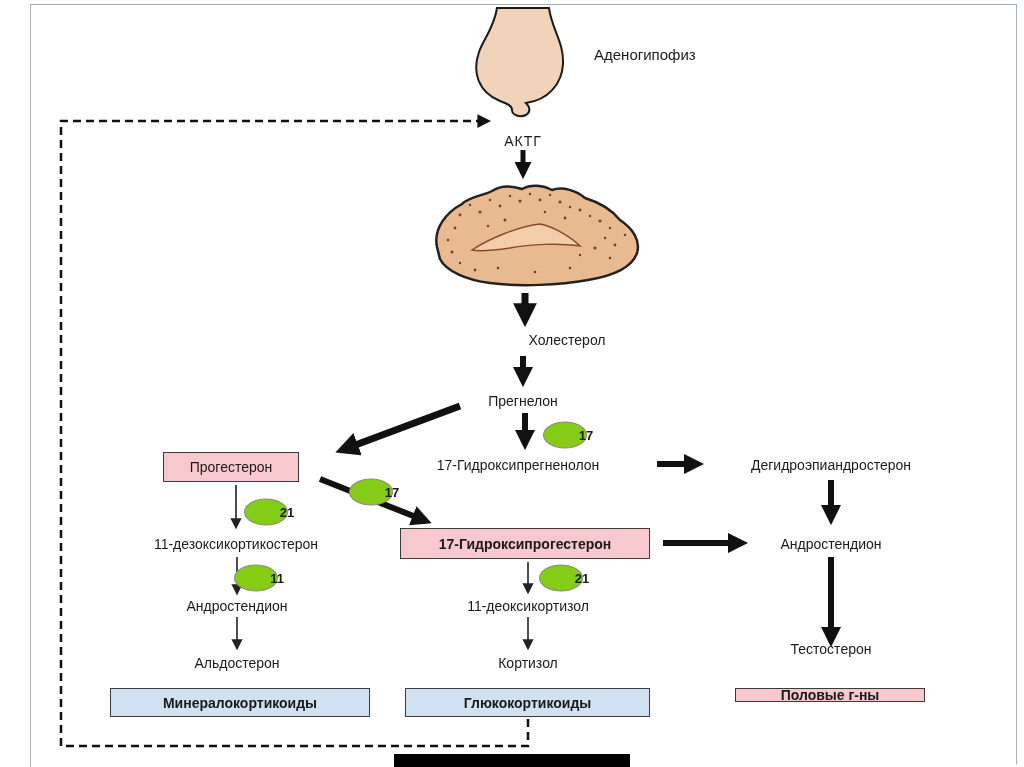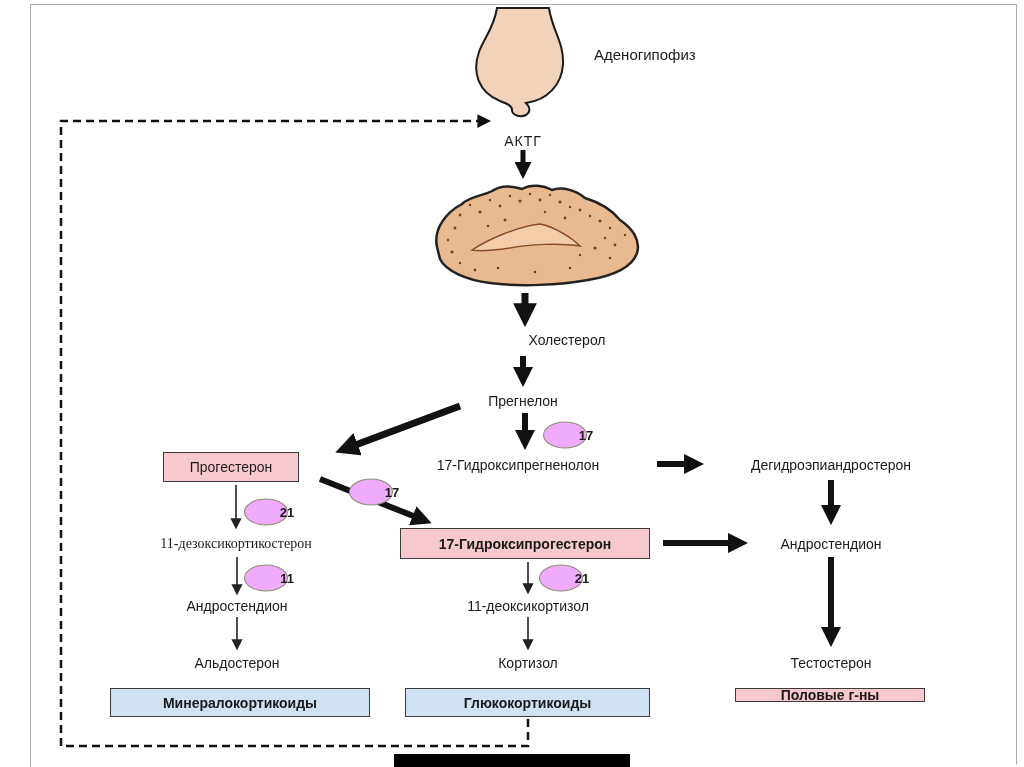--- a/index.html
+++ b/index.html
@@ -24,21 +24,21 @@
   .box {
     position:absolute; display:flex; align-items:center; justify-content:center;
     border:1.6px solid #3c3c3c; font-size:14px; white-space:nowrap;
     box-sizing:border-box;
   }
   .box.pink { background:#f7c9ce; }
   .box.blue { background:#d0e2f2; }
   .box.bold { font-weight:bold; }
   .enz {
     position:absolute; width:27px; height:27px; border-radius:50%;
-    background:#f0abfc; border:1.5px solid #8e8e76;
+    background:#84cc16; border:1.5px solid #8e8e76;
     display:flex; align-items:center; justify-content:center;
     font-weight:bold; font-size:13px; transform:translate(-50%,-50%);
     box-sizing:border-box;
     padding-left:42px;
   }
   #blackbar {
     position:absolute; left:394px; top:754px; width:236px; height:13px; background:#000;
   }
 </style>
 </head>
@@ -133,35 +133,35 @@
 
     <path d="M 528 719 L 528 746 L 61 746 L 61 121 L 487 121" fill="none" stroke="#111" stroke-width="2.5" stroke-dasharray="8 5" marker-end="url(#mMed)"></path>
   </svg>
 
   <div class="lbl left med" style="left:594px; top:46px;">Аденогипофиз</div>
   <div class="lbl" style="left:523px; top:133px; letter-spacing:1px;">АКТГ</div>
   <div class="lbl" style="left:523px; top:332px;margin-left:44px;">Холестерол</div>
   <div class="lbl" style="left:523px; top:393px;">Прегнелон</div>
   <div class="lbl" style="left:518px; top:457px;">17-Гидроксипрегненолон</div>
   <div class="lbl" style="left:831px; top:457px;">Дегидроэпиандростерон</div>
-  <div class="lbl" style="left:236px; top:536px;font-family:Liberation Serif, serif;">11-дезоксикортикостерон</div>
+  <div class="lbl" style="left:236px; top:536px;">11-дезоксикортикостерон</div>
   <div class="lbl" style="left:831px; top:536px;">Андростендион</div>
   <div class="lbl" style="left:237px; top:598px;">Андростендион</div>
   <div class="lbl" style="left:528px; top:598px;">11-деоксикортизол</div>
   <div class="lbl" style="left:237px; top:655px;">Альдостерон</div>
   <div class="lbl" style="left:528px; top:655px;">Кортизол</div>
-  <div class="lbl" style="left:831px; top:655px;">Тестостерон</div>
+  <div class="lbl" style="left:831px; top:641px;">Тестостерон</div>
 
   <div class="box pink" style="left:163px; top:452px; width:136px; height:30px;">Прогестерон</div>
   <div class="box pink bold" style="left:400px; top:528px; width:250px; height:31px;">17-Гидроксипрогестерон</div>
   <div class="box blue bold" style="left:110px; top:688px; width:260px; height:29px;">Минералокортикоиды</div>
   <div class="box blue bold" style="left:405px; top:688px; width:245px; height:29px;">Глюкокортикоиды</div>
   <div class="box pink bold" style="left:735px; top:688px; width:190px; height:14px;">Половые г-ны</div>
 
   <div class="enz" style="left:565px; top:435px;">17</div>
   <div class="enz" style="left:371px; top:492px;">17</div>
   <div class="enz" style="left:266px; top:512px;">21</div>
-  <div class="enz" style="left:266px; top:578px;">11</div>
+  <div class="enz" style="left:256px; top:578px;">11</div>
   <div class="enz" style="left:561px; top:578px;">21</div>
 
   <div id="blackbar"></div>
 
 </div>
 
 </body></html>

